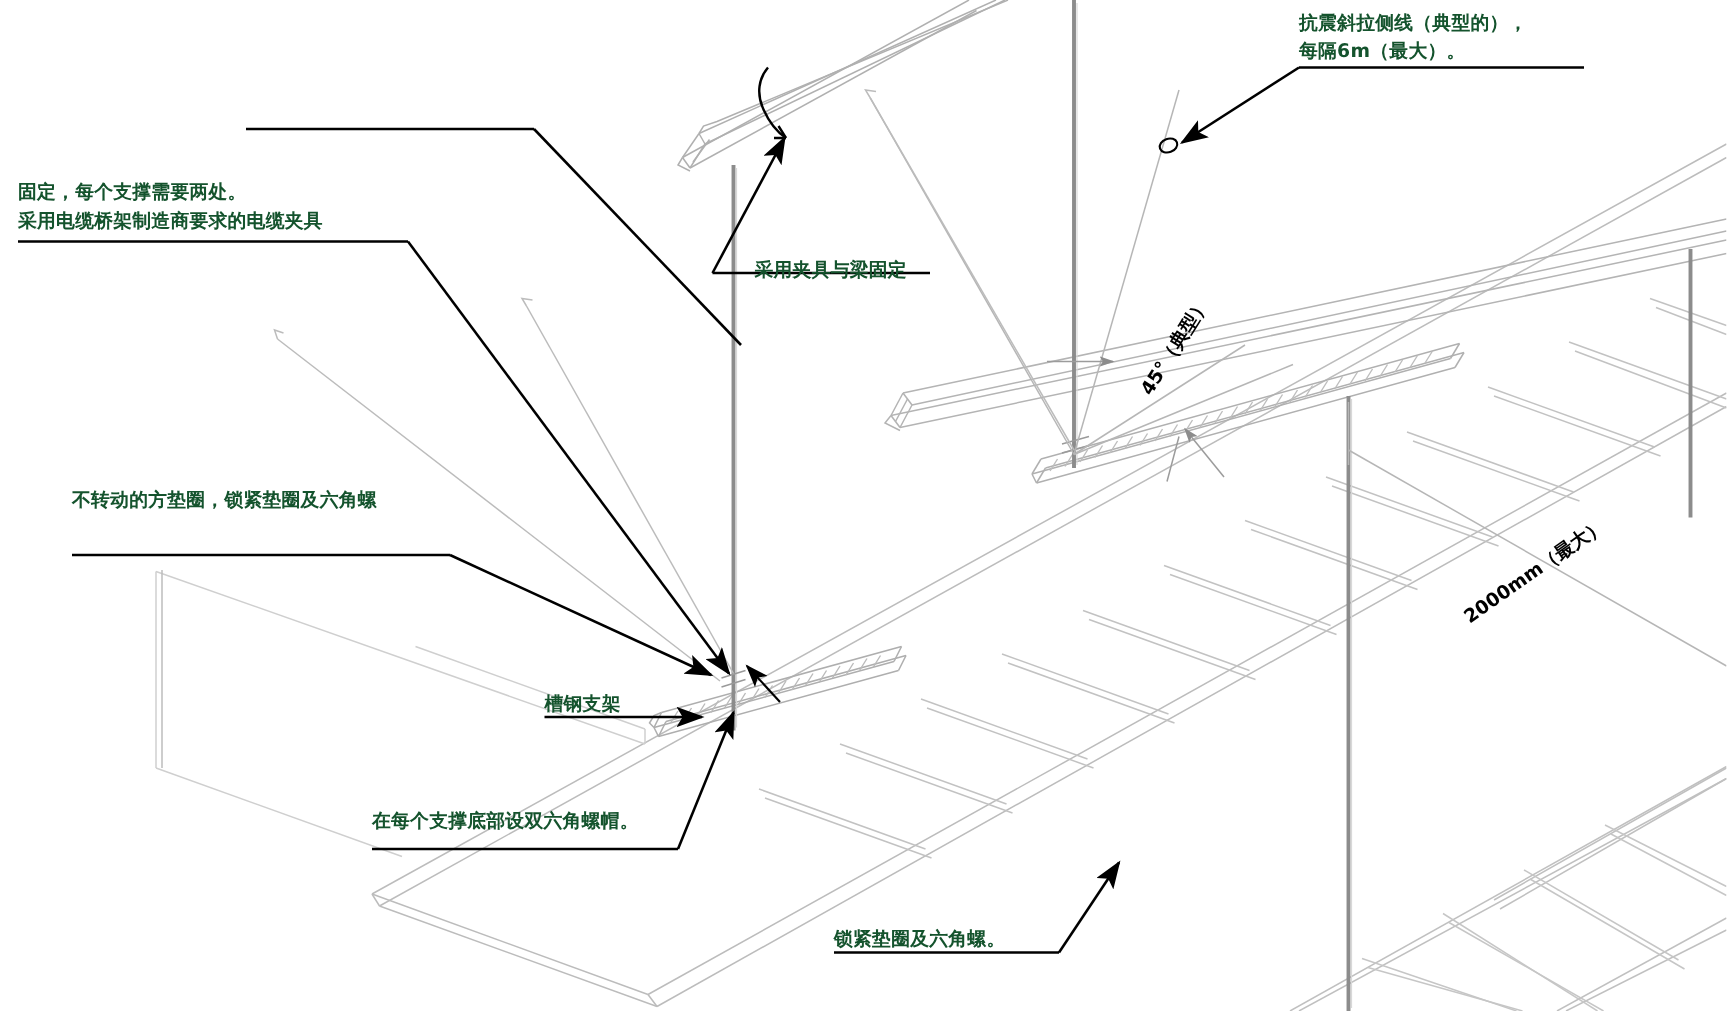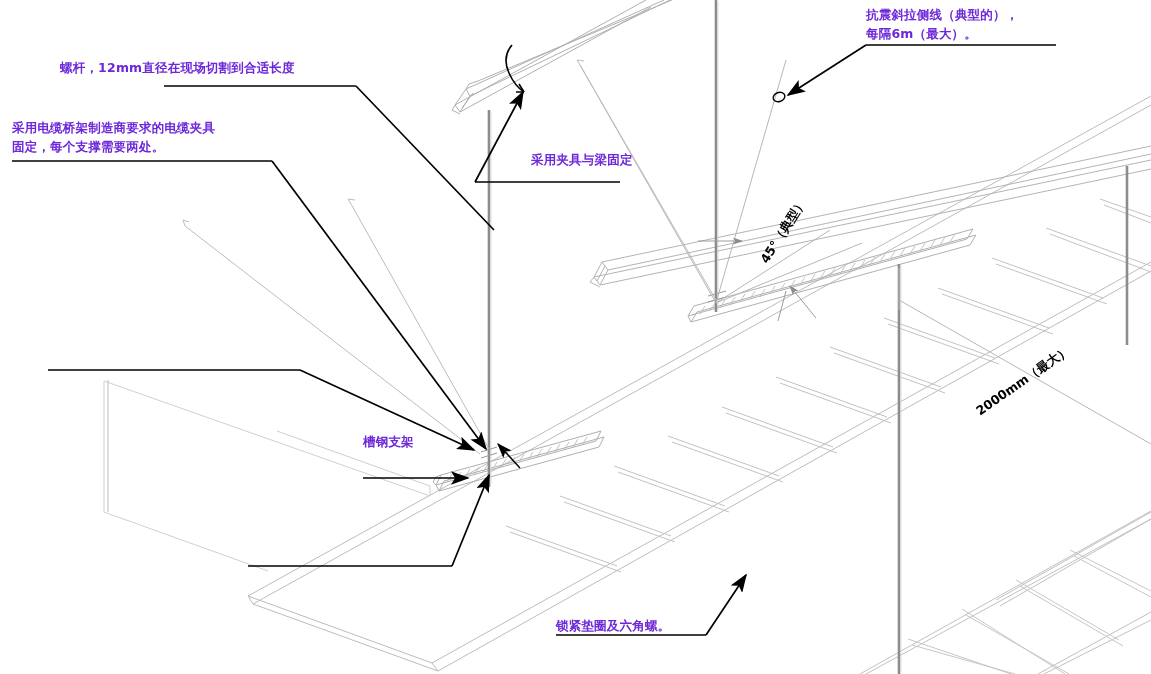--- a/index.html
+++ b/index.html
@@ -25,21 +25,21 @@
     left: 0;
     width: 1151px;
     height: 674px;
     display: block;
   }
   .note-text {
     position: absolute;
     font-family: "DejaVu Sans", "Liberation Sans", sans-serif;
     font-weight: bold;
     font-size: 12.5px;
-    color: #6d28d9;
+    color: #14532d;
     white-space: nowrap;
     line-height: 1.55;
     letter-spacing: 0.2px;
   }
   .rot-text {
     position: absolute;
     font-family: "DejaVu Sans", "Liberation Sans", sans-serif;
     font-weight: bold;
     font-size: 12.5px;
     color: #000000;
@@ -310,42 +310,43 @@
       <path d="M866,45 L1056,45"></path>
       <path d="M866,45 L788,95" marker-end="url(#arrowBlack)"></path>
     </g>
 
     <g stroke="#000000" fill="#000000" stroke-width="1.4">
       <path d="M520,468 L498,444" fill="none" marker-end="url(#arrowBlack)"></path>
     </g>
 
   </svg>
 
-  <div class="note-text" style="left:60px; top:58px;">
-    <div>螺杆，12mm直径在现场切割到合适长度</div>
-  </div>
 
   <div class="note-text" style="left:12px; top:118px;">
+    <div>固定，每个支撑需要两处。</div>
     <div>采用电缆桥架制造商要求的电缆夹具</div>
-    <div>固定，每个支撑需要两处。</div>
   </div>
 
   <div class="note-text" style="left:48px; top:323px;">
-  </div>
-
-  <div class="note-text" style="left:363px; top:432px;">
+    <div>不转动的方垫圈，锁紧垫圈及六角螺</div>
+  </div>
+
+  <div class="note-text" style="left:363px; top:459px;">
     <div>槽钢支架</div>
   </div>
 
+  <div class="note-text" style="left:248px; top:537px;">
+    <div>在每个支撑底部设双六角螺帽。</div>
+  </div>
 
   <div class="note-text" style="left:556px; top:616px;">
     <div>锁紧垫圈及六角螺。</div>
   </div>
 
-  <div class="note-text" style="left:503px; top:150px;margin-left:28px;">
+  <div class="note-text" style="left:503px; top:170px;">
     <div>采用夹具与梁固定</div>
   </div>
 
   <div class="note-text" style="left:866px; top:5px;">
     <div>抗震斜拉侧线（典型的），</div>
     <div>每隔6m（最大）。</div>
   </div>
 
   <div class="rot-text rot-45" style="left:757px; top:258px;">45°（典型）</div>
 

